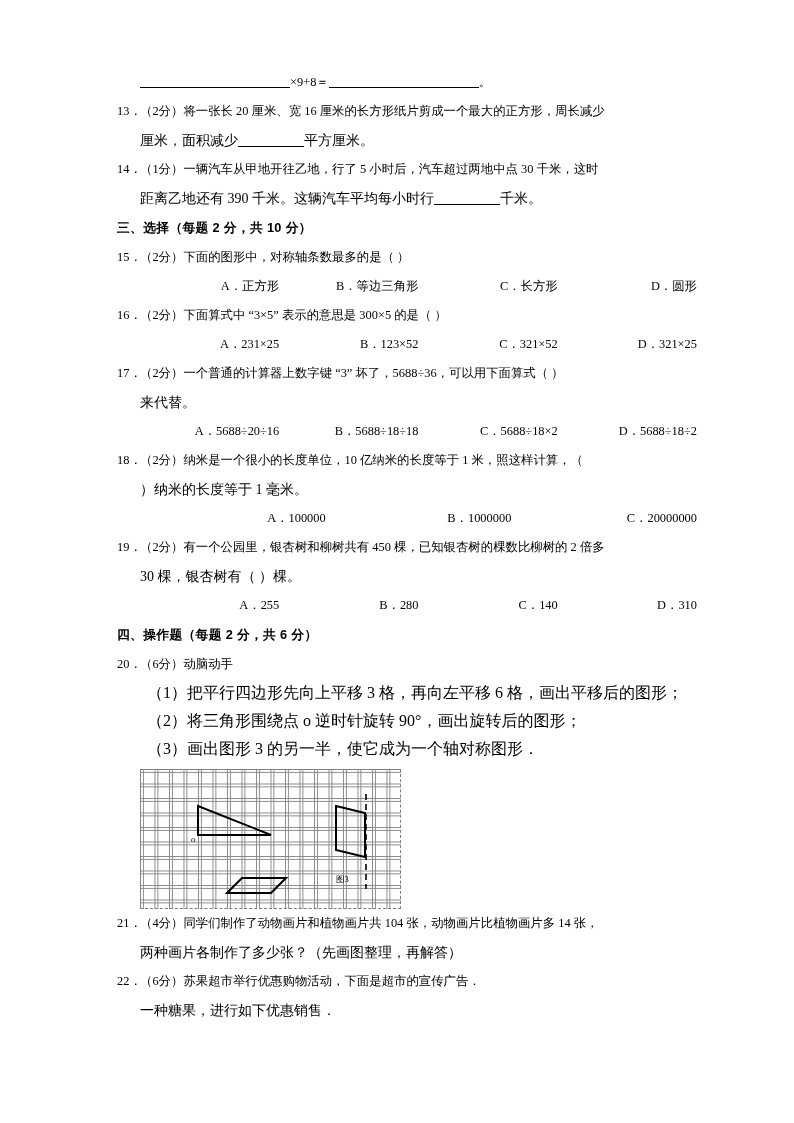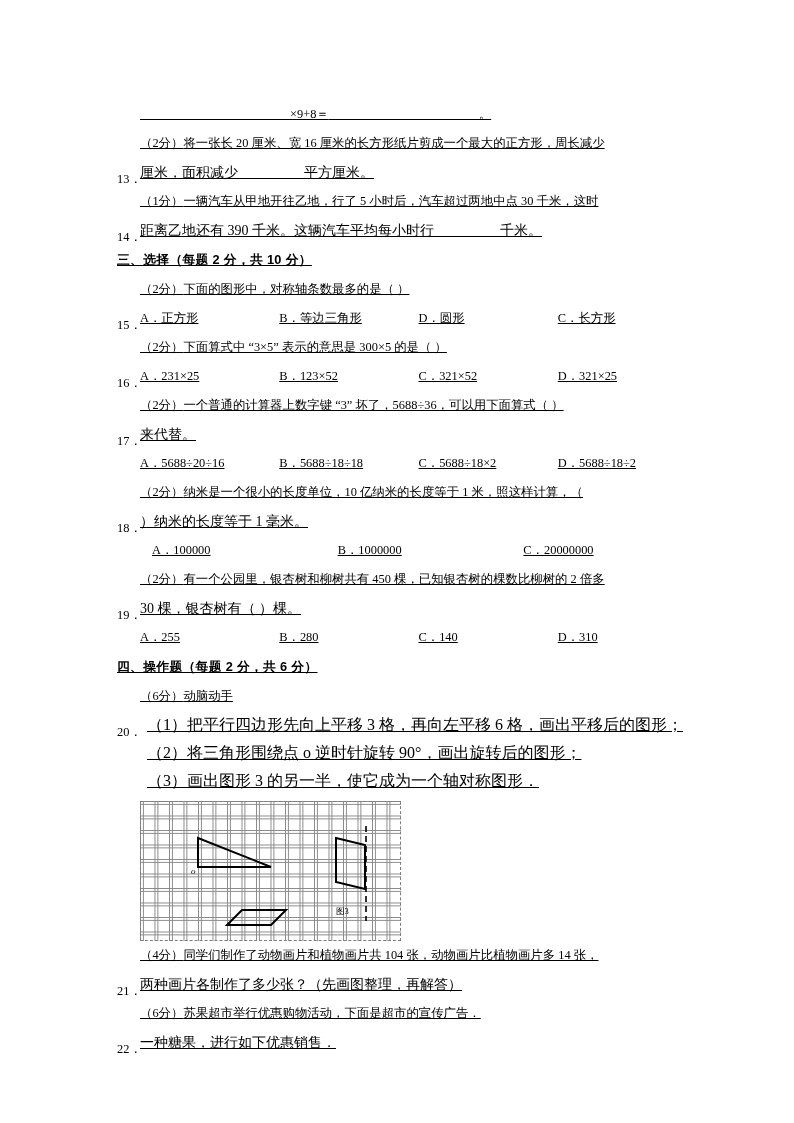--- a/index.html
+++ b/index.html
@@ -17,36 +17,34 @@
   }
   .page {
     position: absolute;
     left: 0; top: 0;
     width: 794px;
     height: 1123px;
   }
   .content {
     position: absolute;
     left: 117px;
-    top: 100px;
+    top: 68px;
     width: 580px;
-    text-decoration: underline;
   }
   .q {
     font-size: 12.4px;
     line-height: 29px;
     text-indent: 0;
     padding-left: 23px;
     position: relative;
   }
   .q .num {
     position: absolute;
     left: 0;
     top: 0;
-    margin-top: 36px;
   }
   .q .body { display: block; }
 
   .cont {            
     font-size: 14px;
     line-height: 29px;
     padding-left: 23px;
   }
 
   .heading {
@@ -66,20 +64,21 @@
   
   .opts {
     font-size: 12.4px;
     line-height: 29px;
     padding-left: 23px;
     display: flex;
   }
   .opts .opt {
     display: inline-block;
     white-space: nowrap;
+    text-align: right;
   }
   .opts.w4 .opt { width: 144px; }
   .opts.w3 .opt { width: 198px; margin-left: 12px; }
 
   .blank {
     display: inline-block;
     border-bottom: 1px solid #000;
     vertical-align: -2px;
   }
   .blank.b1 { width: 150px; }
@@ -176,22 +175,22 @@
 
     <div class="heading">三、选择（每题 2 分，共 10 分）</div>
 
     <div class="q">
       <span class="num">15．</span>
       <span class="body"><span>（2分）</span><span>下面的图形中，对称轴条数最多的是（        ）</span></span>
     </div>
     <div class="opts w4">
       <span class="opt">A．正方形</span>
       <span class="opt">B．等边三角形</span>
+      <span class="opt">C．长方形</span>
       <span class="opt">D．圆形</span>
-      <span class="opt">C．长方形</span>
     </div>
 
     <div class="q">
       <span class="num">16．</span>
       <span class="body"><span>（2分）</span><span>下面算式中 “3×5” 表示的意思是 300×5 的是（        ）</span></span>
     </div>
     <div class="opts w4">
       <span class="opt">A．231×25</span>
       <span class="opt">B．123×52</span>
       <span class="opt">C．321×52</span>

